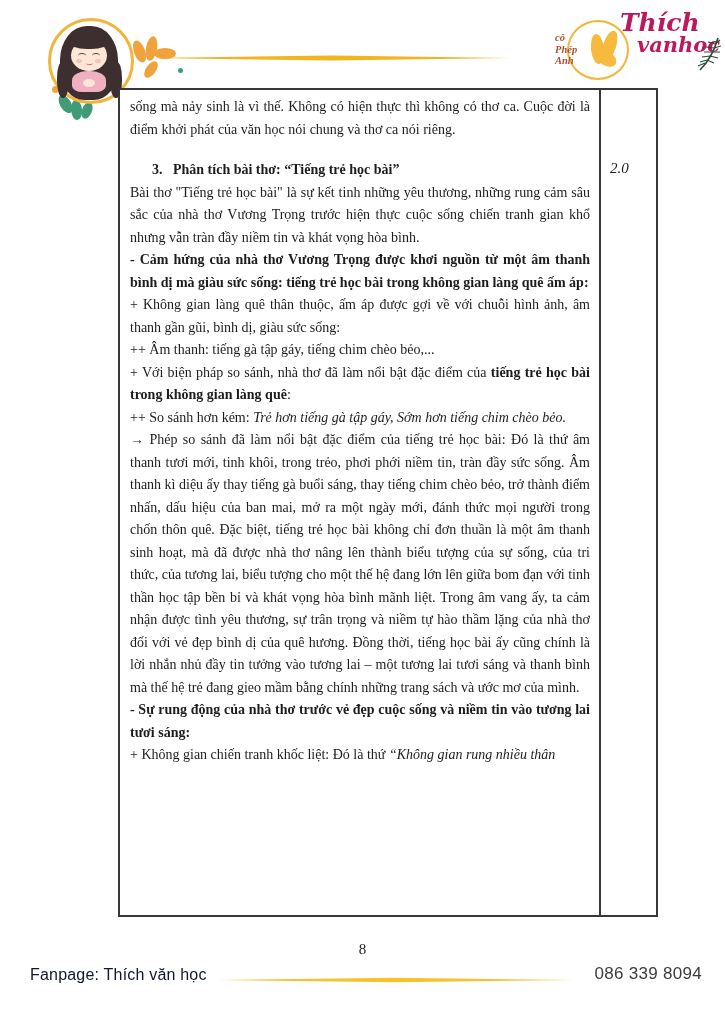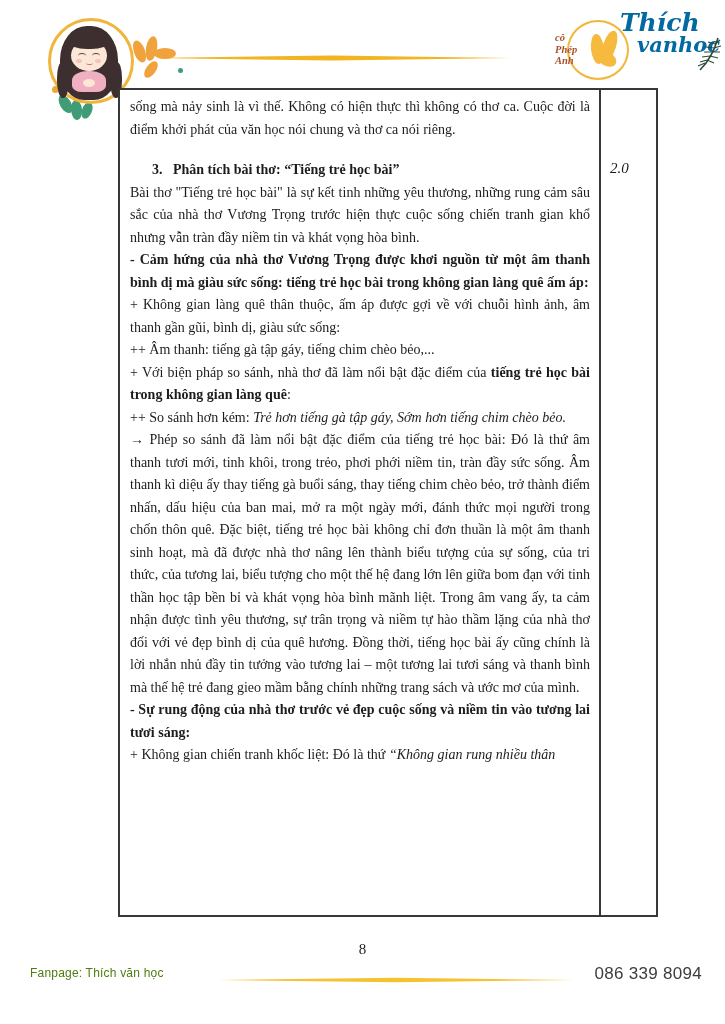--- a/index.html
+++ b/index.html
@@ -25,42 +25,42 @@
   .hand{position:absolute;left:53px;top:69px;width:12px;height:8px;background:#FCE7D6;border-radius:50%;}
   .petal{position:absolute;background:#F0A23C;border-radius:50%;}
   .leaf{position:absolute;background:#3F9C77;border-radius:50% 50% 50% 50%;}
   .dot{position:absolute;border-radius:50%;}
   .hdr-divider{position:absolute;left:150px;top:55px;}
   .badge{position:absolute;left:545px;top:18px;width:86px;height:64px;}
   .badge-circle{position:absolute;left:22px;top:2px;width:58px;height:56px;border:2px solid #F3B63A;border-radius:50%;}
   .badge-petal{position:absolute;background:#F5BA3E;border-radius:50% 50% 50% 50%;}
   .badge-text{position:absolute;left:10px;top:14px;color:#A8502E;font-weight:700;font-style:italic;
     font-size:10.5px;line-height:11.5px;font-family:"Liberation Serif",serif;}
-  .script-logo{position:absolute;left:620px;top:10px;width:100px;height:70px;color:#0369a1;}
+  .script-logo{position:absolute;left:620px;top:10px;width:100px;height:70px;color:#be185d;}
   .script-l1{font-family:"DejaVu Serif",serif;font-style:italic;font-weight:600;font-size:25px;line-height:26px;}
   .script-l2{font-family:"DejaVu Serif",serif;font-style:italic;font-weight:600;font-size:21px;line-height:22px;margin-left:16px;margin-top:-2px;display:flex;align-items:flex-end;}
   .swash{display:inline-block;width:10px;height:2px;background:#2C4A37;border-radius:2px;margin-right:1px;}
   .fern{position:absolute;left:74px;top:26px;}
   
   .sheet-table{position:absolute;left:118px;top:88px;width:540px;height:829px;box-sizing:border-box;
     border:2px solid #383838;display:flex;overflow:hidden;background:#fff;}
   .cell-content{width:479px;box-sizing:border-box;padding:6px 9px 6px 10px;
     font-size:14px;line-height:22.5px;text-align:justify;}
   .cell-score{flex:1;box-sizing:border-box;border-left:2px solid #383838;padding:70px 4px 0 9px;
     font-style:italic;font-size:15px;}
   .para{margin:0;}
   .p-heading{margin-top:18px;padding-left:22px;text-align:left;}
   .r-n{font-style:normal;font-weight:normal;}
   .r-i{font-style:italic;}
   .r-b{font-weight:bold;text-align:right;}
   .r-bi{font-weight:bold;}
   
   .page-number{position:absolute;left:0;top:941px;width:725px;text-align:center;font-size:15px;color:#222;}
   .footer-left{position:absolute;left:30px;top:966px;font-family:"Liberation Sans",sans-serif;
-    font-size:12px;color:#4d7c0f;letter-spacing:.2px;}
+    font-size:16px;color:#0f172a;letter-spacing:.2px;}
   .footer-line{position:absolute;left:218px;top:977px;}
   .footer-phone{position:absolute;right:23px;top:964px;font-family:"Liberation Sans",sans-serif;
     font-size:17px;color:#3d3d3d;letter-spacing:.3px;}
 </style>
 </head>
 <body>
 
 <div class="header">
 
   <div class="avatar-cluster">

